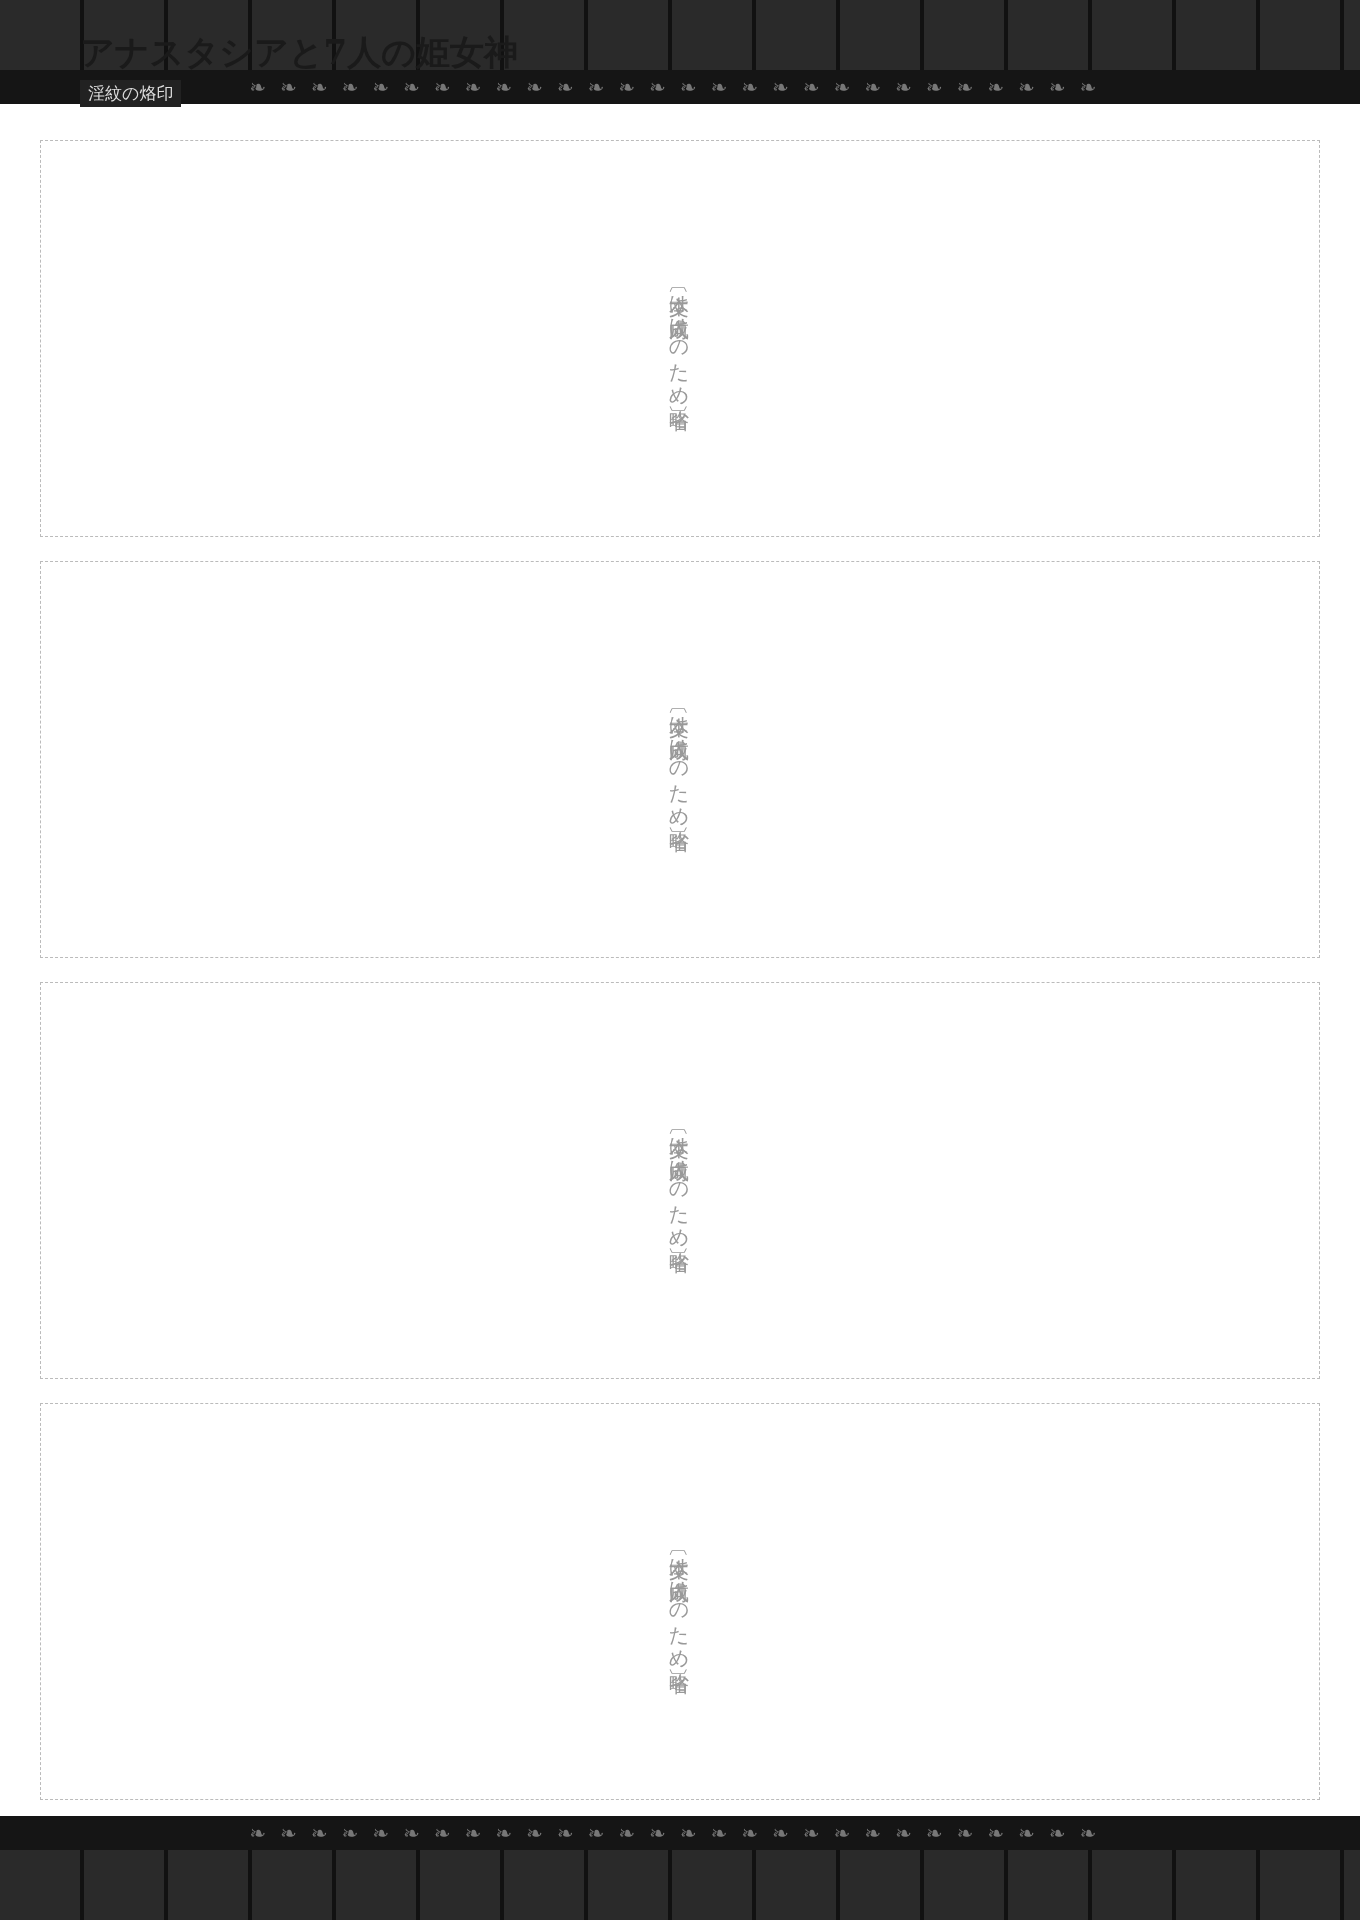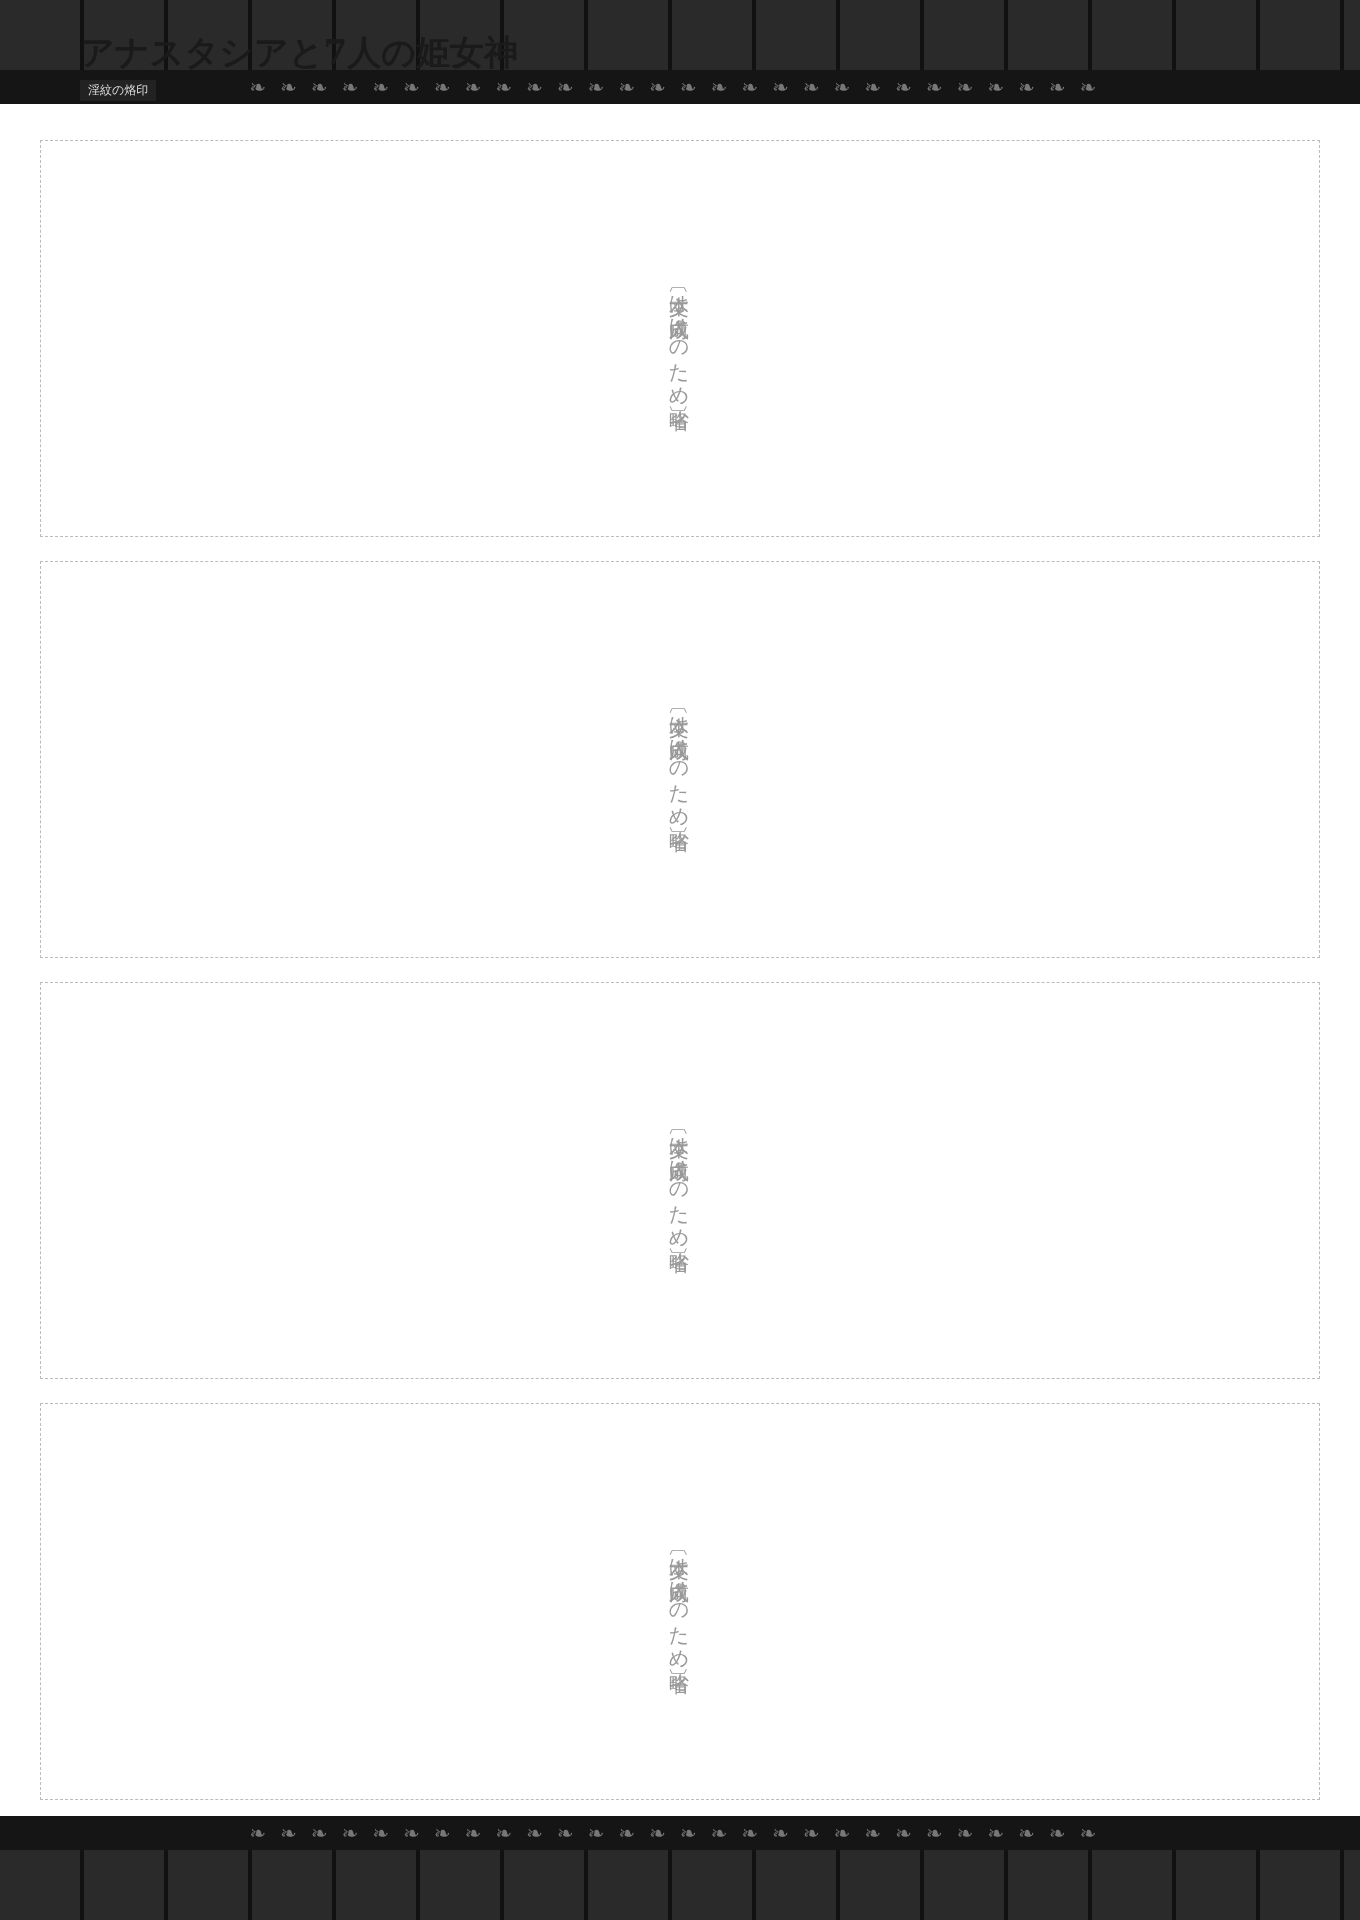--- a/index.html
+++ b/index.html
@@ -1,21 +1,21 @@
 <!DOCTYPE html>
 <html><head>
 <meta charset="utf-8">
 <style>
   html,body{margin:0;padding:0;width:1360px;height:1920px;background:#fff;font-family:"DejaVu Sans",sans-serif;}
   .brick{height:70px;background:repeating-linear-gradient(90deg,#2a2a2a 0 80px,#111 80px 84px),#222;}
   .brick.bottom{position:absolute;bottom:0;width:100%;}
   .ornament{height:34px;background:#151515;color:#777;font-size:20px;letter-spacing:14px;overflow:hidden;white-space:nowrap;line-height:34px;text-align:center;}
   .titleblock{position:absolute;top:10px;left:80px;color:#1a1a1a;margin-top:20px;}
   .title-main{font-size:34px;font-weight:bold;font-family:"DejaVu Serif",serif;}
-  .title-sub{font-size:12px;color:#333;background:#222;color:#ddd;padding:2px 8px;display:inline-block;margin-top:4px;}
+  .title-sub{font-size:17px;color:#333;background:#222;color:#ddd;padding:2px 8px;display:inline-block;margin-top:4px;}
   .page{position:absolute;left:24px;bottom:74px;font-size:22px;color:#111;}
   .bodyarea{position:absolute;top:140px;bottom:120px;left:40px;right:40px;display:flex;flex-direction:column;gap:24px;}
   .row{flex:1;border:1px dashed #bbb;display:flex;align-items:center;justify-content:center;color:#999;font-size:20px;writing-mode:vertical-rl;}
 </style>
 </head>
 <body>
 
 <div class="brick"></div>
 <div class="ornament">❧❧❧❧❧❧❧❧❧❧❧❧❧❧❧❧❧❧❧❧❧❧❧❧❧❧❧❧</div>
 

